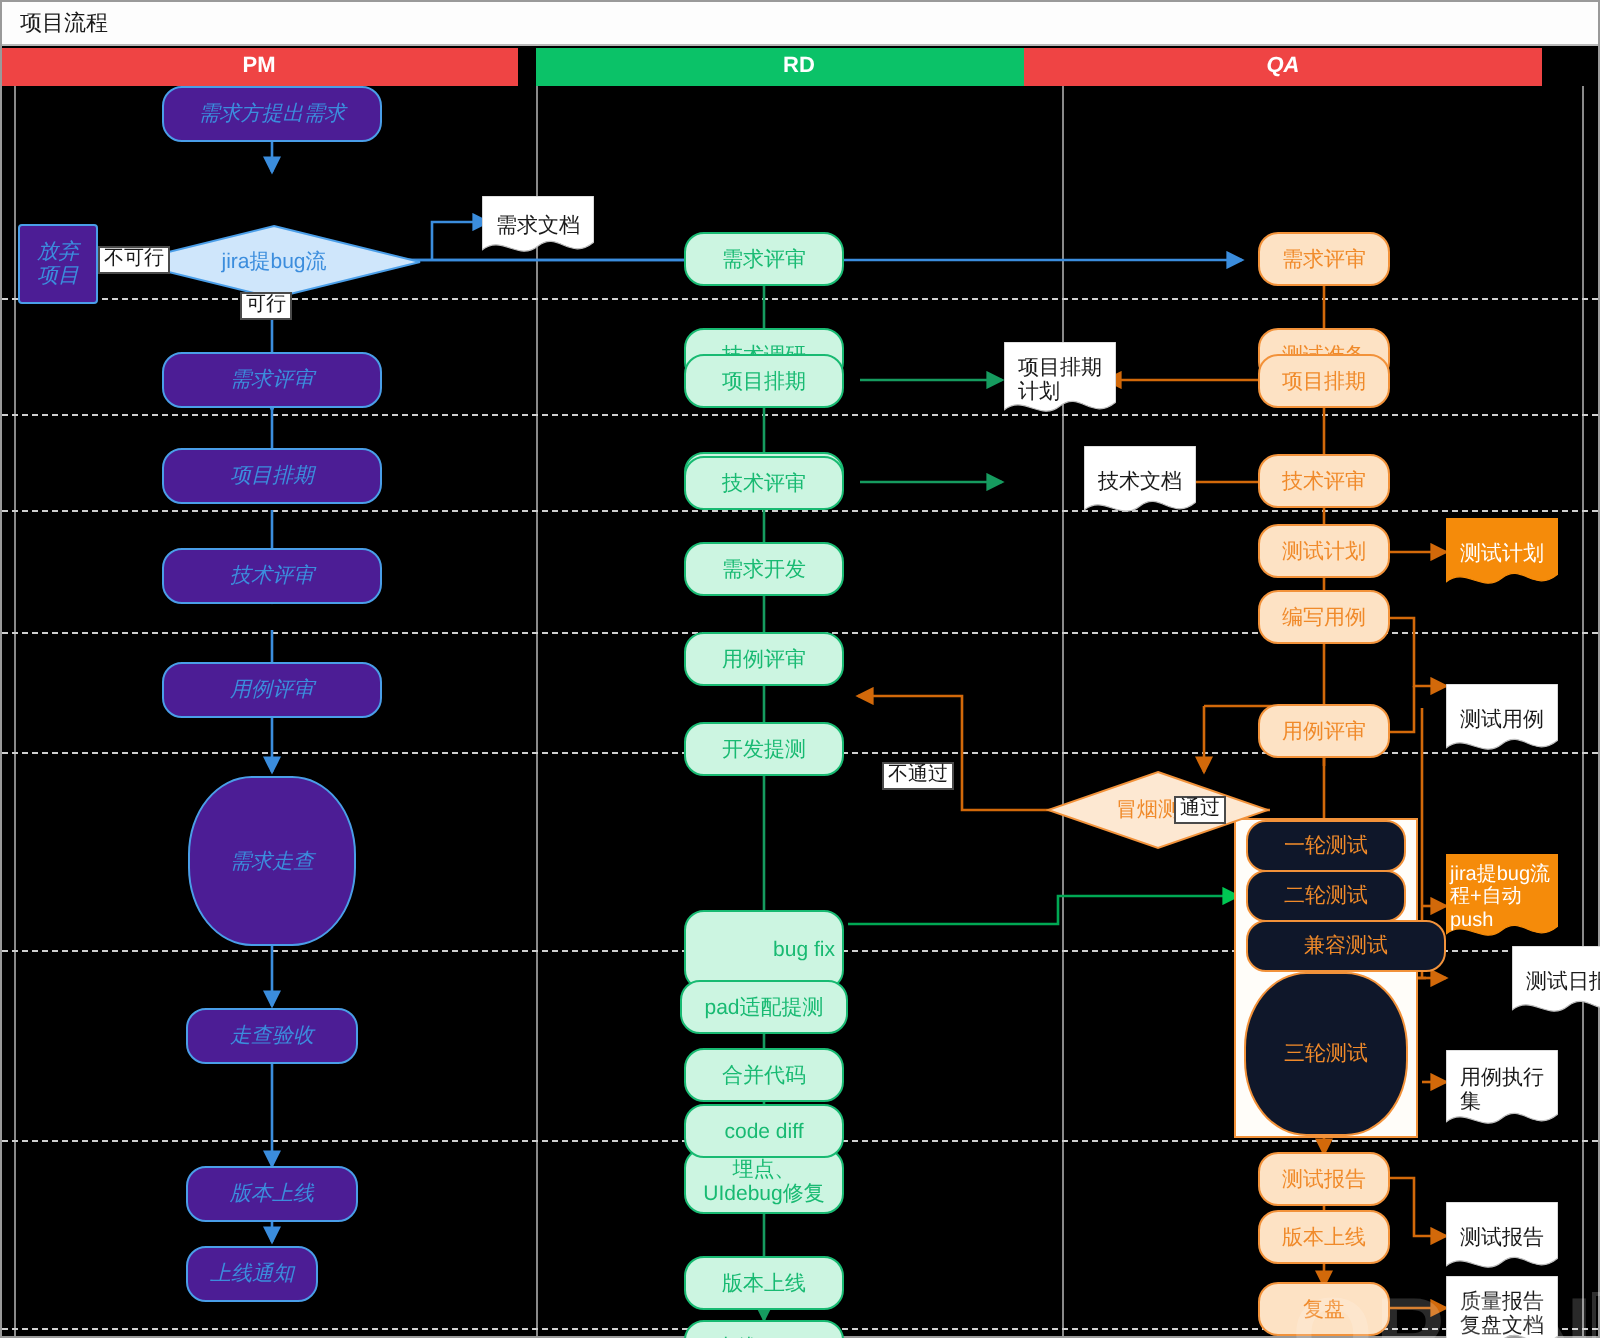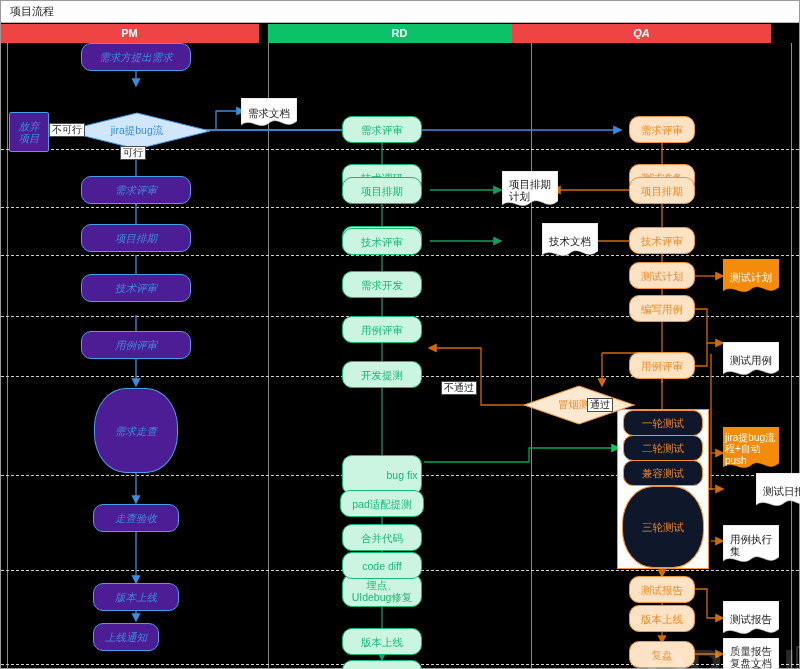--- a/index.html
+++ b/index.html
@@ -346,21 +346,21 @@
     <div class="node qa" style="left:628px;top:309px;width:66px;height:27px;">
       <span>用例评审</span>
     </div>
 
     <div class="node qa-l" style="left:622px;top:367px;width:80px;height:26px;">
       <span>一轮测试</span>
     </div>
     <div class="node qa-l" style="left:622px;top:392px;width:80px;height:26px;">
       <span>二轮测试</span>
     </div>
-    <div class="node qa-l" style="left:622px;top:417px;width:80px;height:26px;">
+    <div class="node qa-l" style="left:622px;top:417px;width:100px;height:26px;">
       <span>兼容测试</span>
     </div>
     <div class="node qa-l blob" style="left:621px;top:443px;width:82px;height:82px;">
       <span>三轮测试</span>
     </div>
 
     <div class="node qa" style="left:628px;top:533px;width:66px;height:27px;">
       <span>测试报告</span>
     </div>
     <div class="node qa" style="left:628px;top:562px;width:66px;height:27px;">

